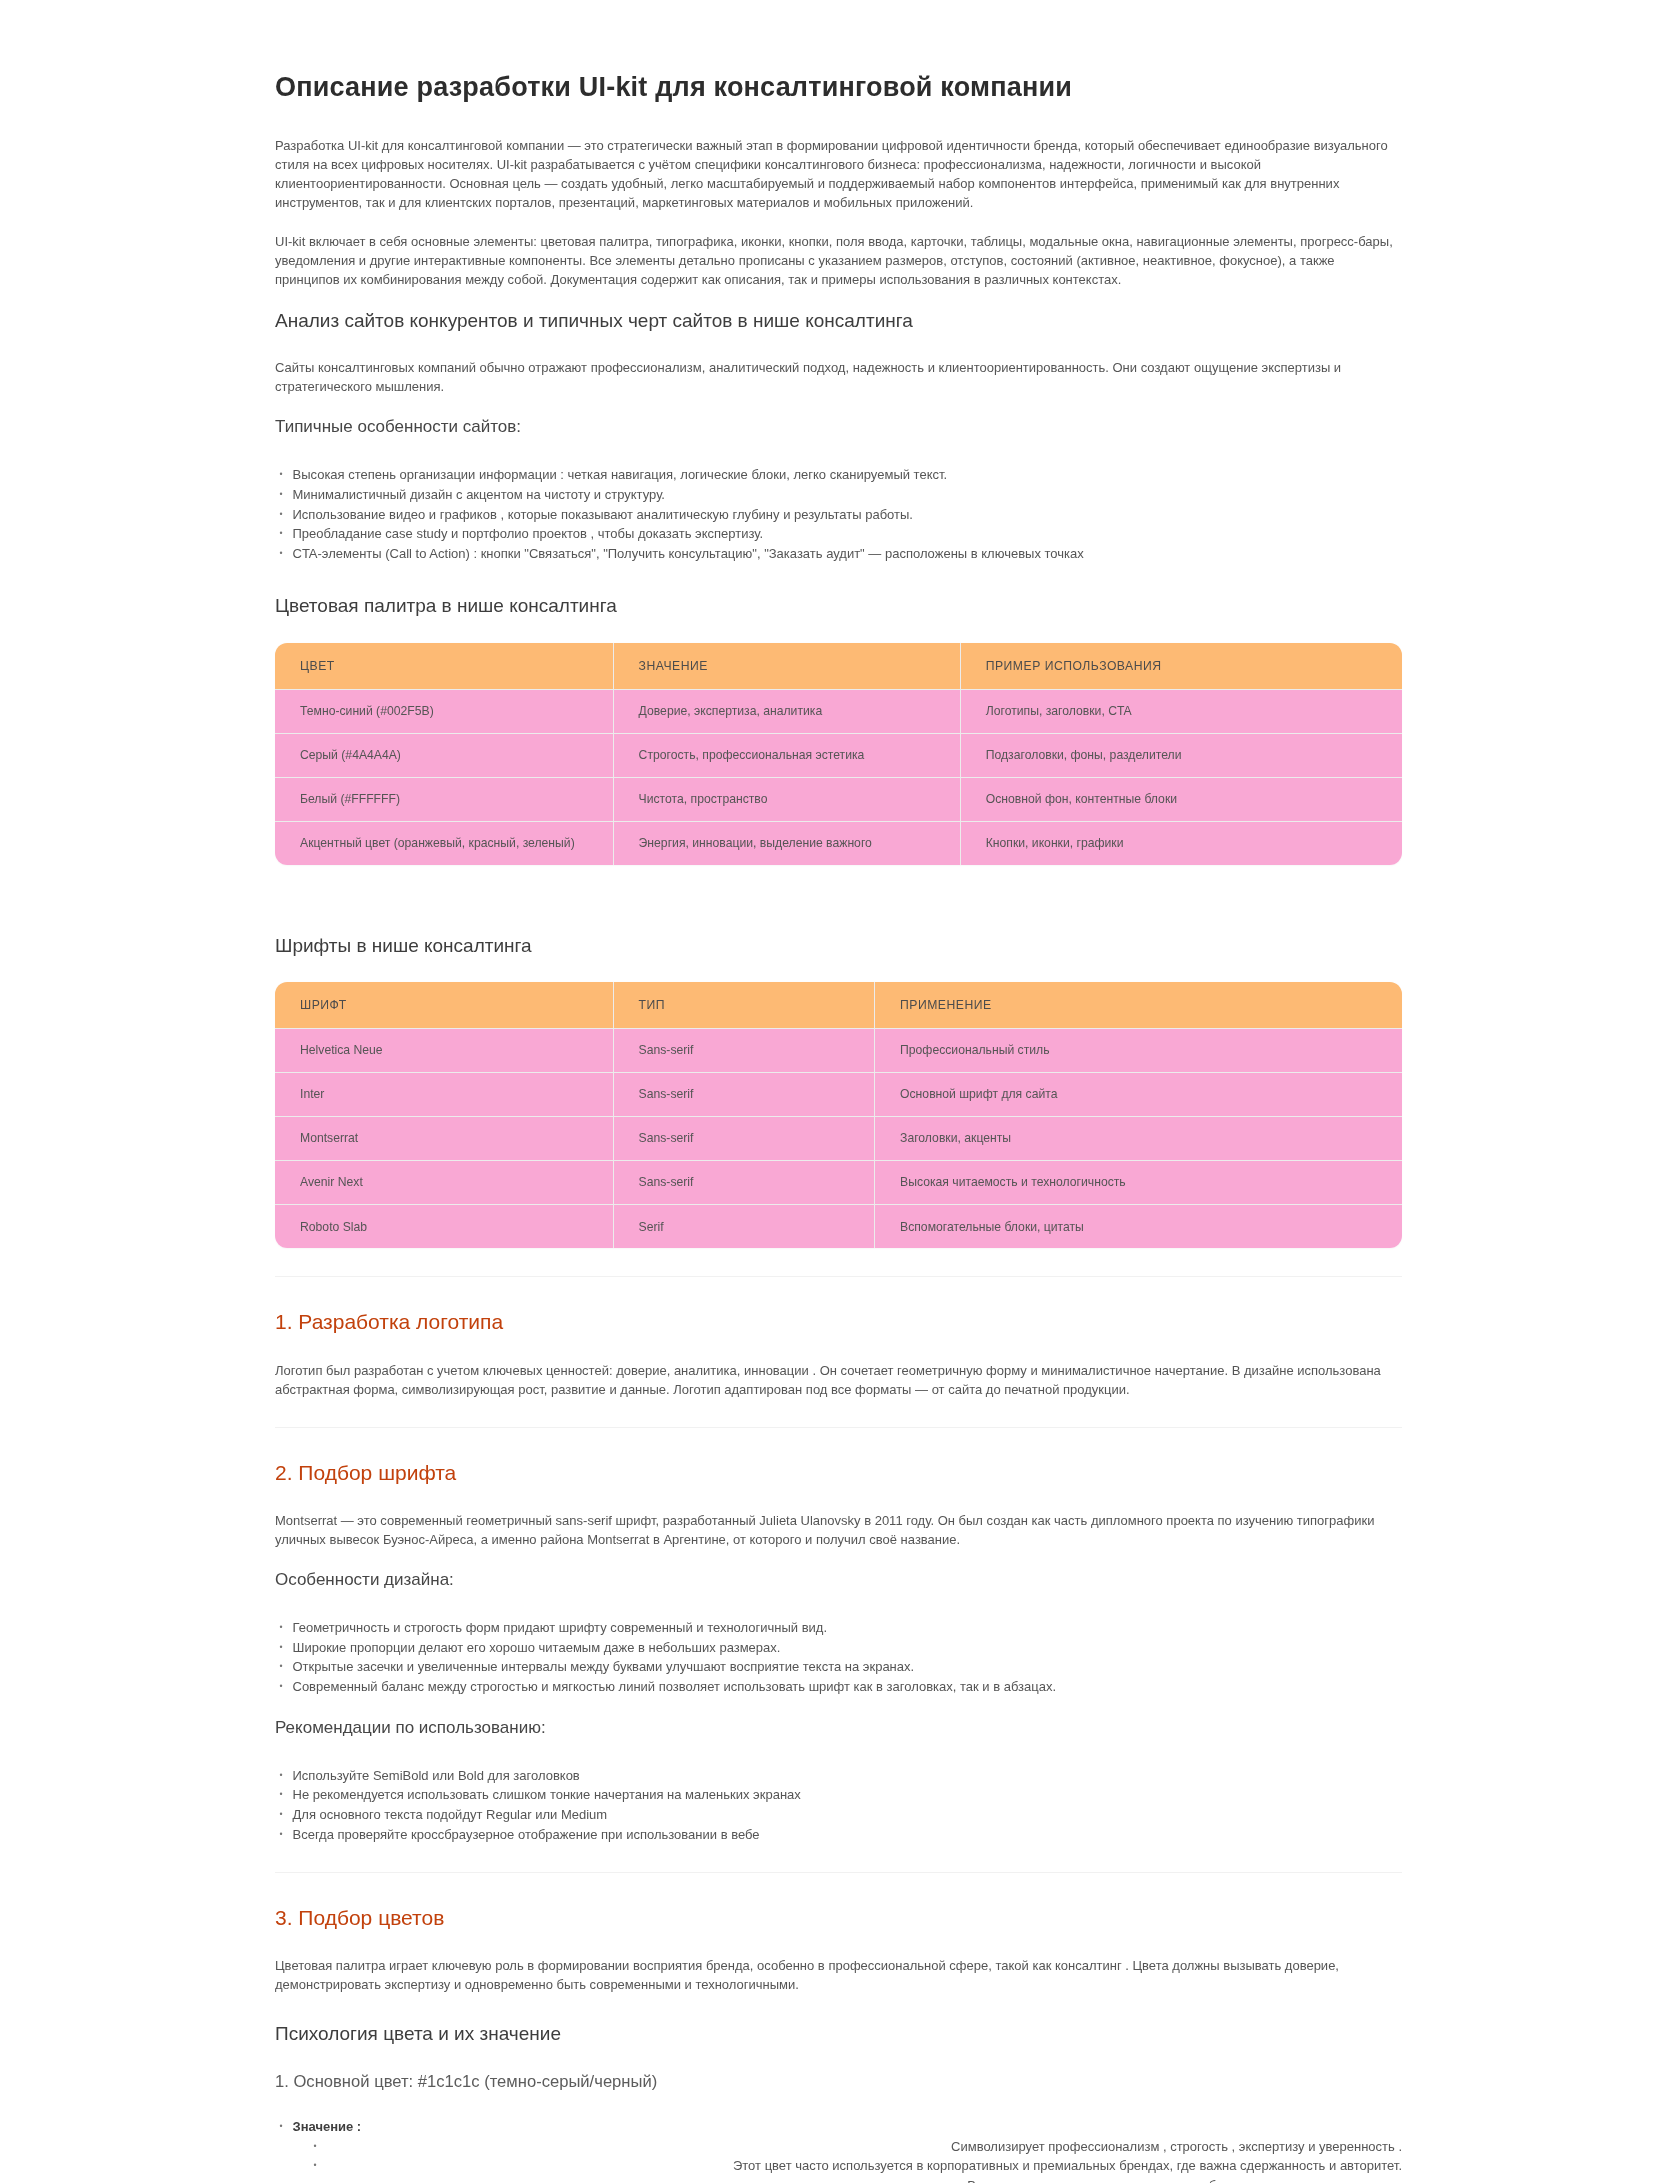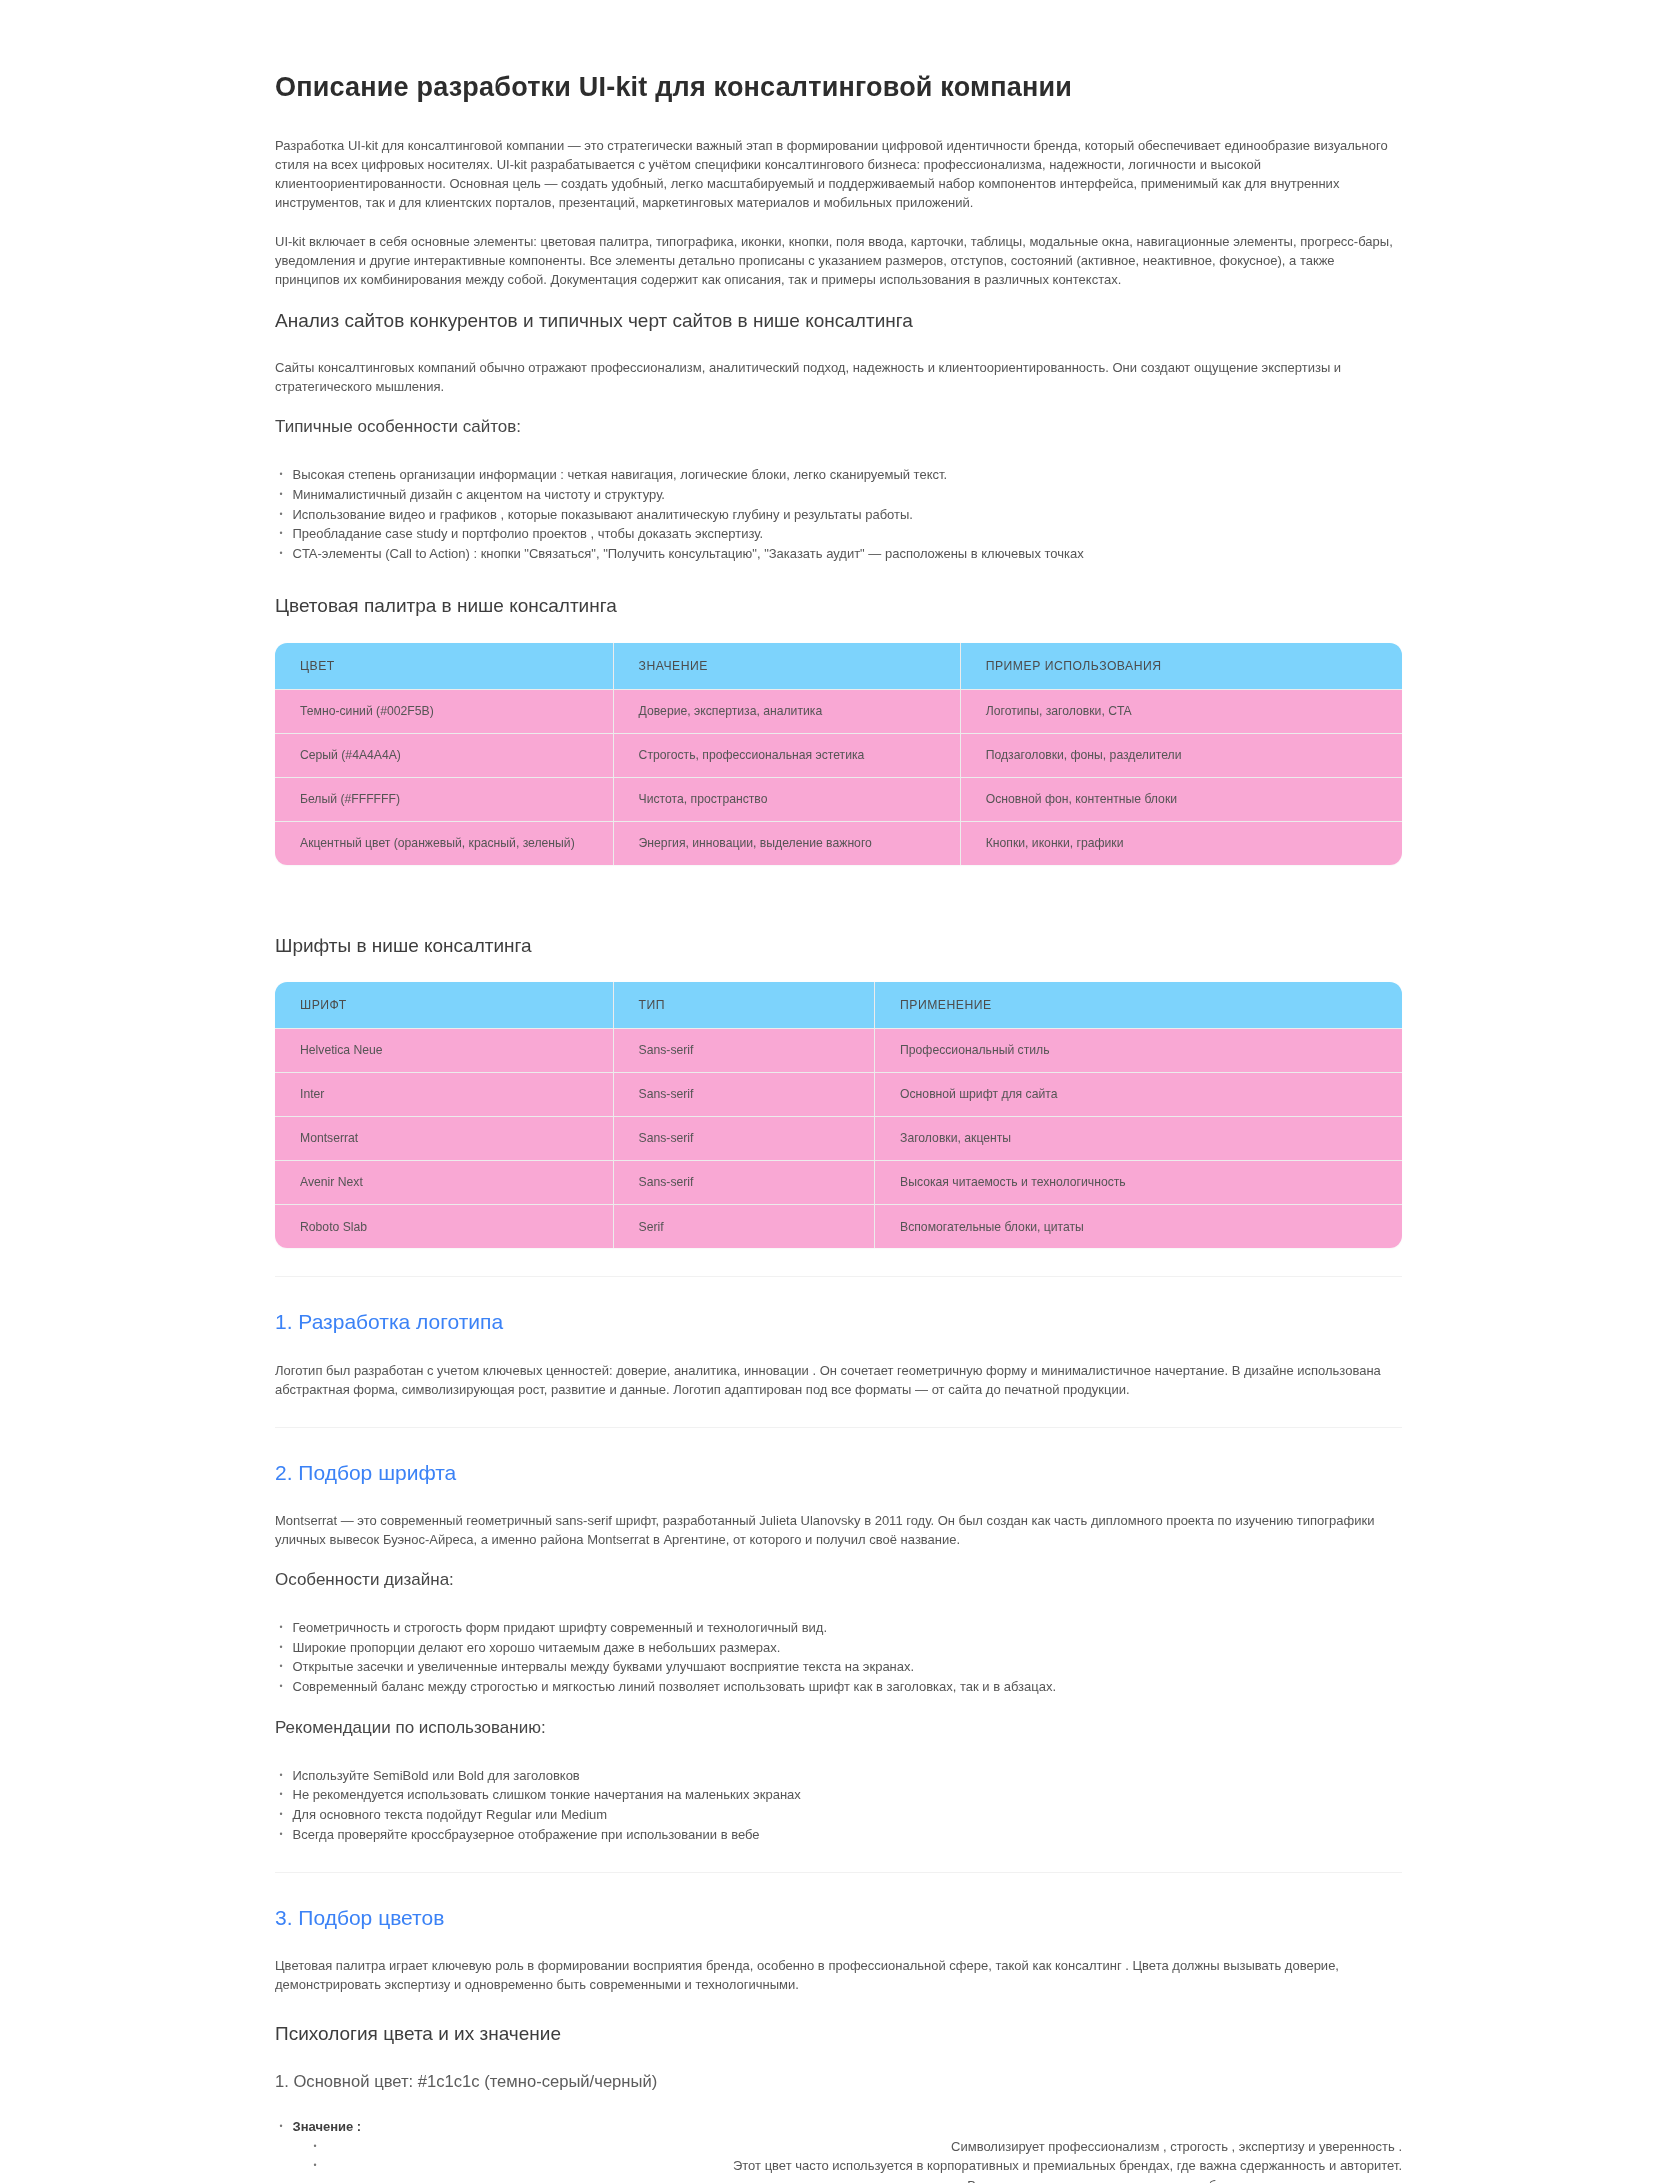--- a/index.html
+++ b/index.html
@@ -21,21 +21,21 @@
   }
   h2.section-h {
     font-size:19px; line-height:1.25; font-weight:500; color:#3d3d3d;
     margin:16.6px 0 25px;
   }
   h3.sub-h {
     font-size:17px; line-height:1.25; font-weight:400; color:#464646;
     margin:15px 0 28px;
   }
   h2.numbered-h {
-    font-size:21px; line-height:1.25; font-weight:400; color:#3b82f6;
+    font-size:21px; line-height:1.25; font-weight:400; color:#c2410c;
     margin:32px 0 25px;
   }
   h3.color-h {
     font-size:16.6px; line-height:1.3; font-weight:400; color:#5c5c5c;
     margin:25px 0 24.5px;
   }
 
   ul.dots { list-style:none; margin:0 0 20px; }
   ul.dots li {
     position:relative; padding-left:17.5px;
@@ -48,21 +48,21 @@
   ul.dots ul { list-style:none; margin:0; padding-left:16.6px; }
   ul.dots ul li { padding-left:17.5px;text-align:right; }
   .li-label { font-weight:700; color:#3f3f3f; }
 
   .tbl-wrap {
     border-radius:12.2px; overflow:hidden; margin:2.6px 0 0;
     box-shadow:0 0.9px 1.7px rgba(0,0,0,0.03);
   }
   table.doc-table { width:100%; border-collapse:collapse; table-layout:fixed; }
   table.doc-table thead th {
-    background:#7dd3fc; height:46px; text-align:left; vertical-align:middle;
+    background:#fdba74; height:46px; text-align:left; vertical-align:middle;
     font-size:12.2px; font-weight:500; color:#4c4c4c; letter-spacing:0.5px;
     padding:0 17.5px 0 25px;
   }
   table.doc-table tbody td {
     background:#f9a8d4; height:44px; vertical-align:middle;
     font-size:12.2px; font-weight:400; color:#555555;
     padding:0 17.5px 0 25px;
     border-top:0.9px solid #ececec;
   }
   table.doc-table th + th, table.doc-table td + td { border-left:0.9px solid #ececec; }

